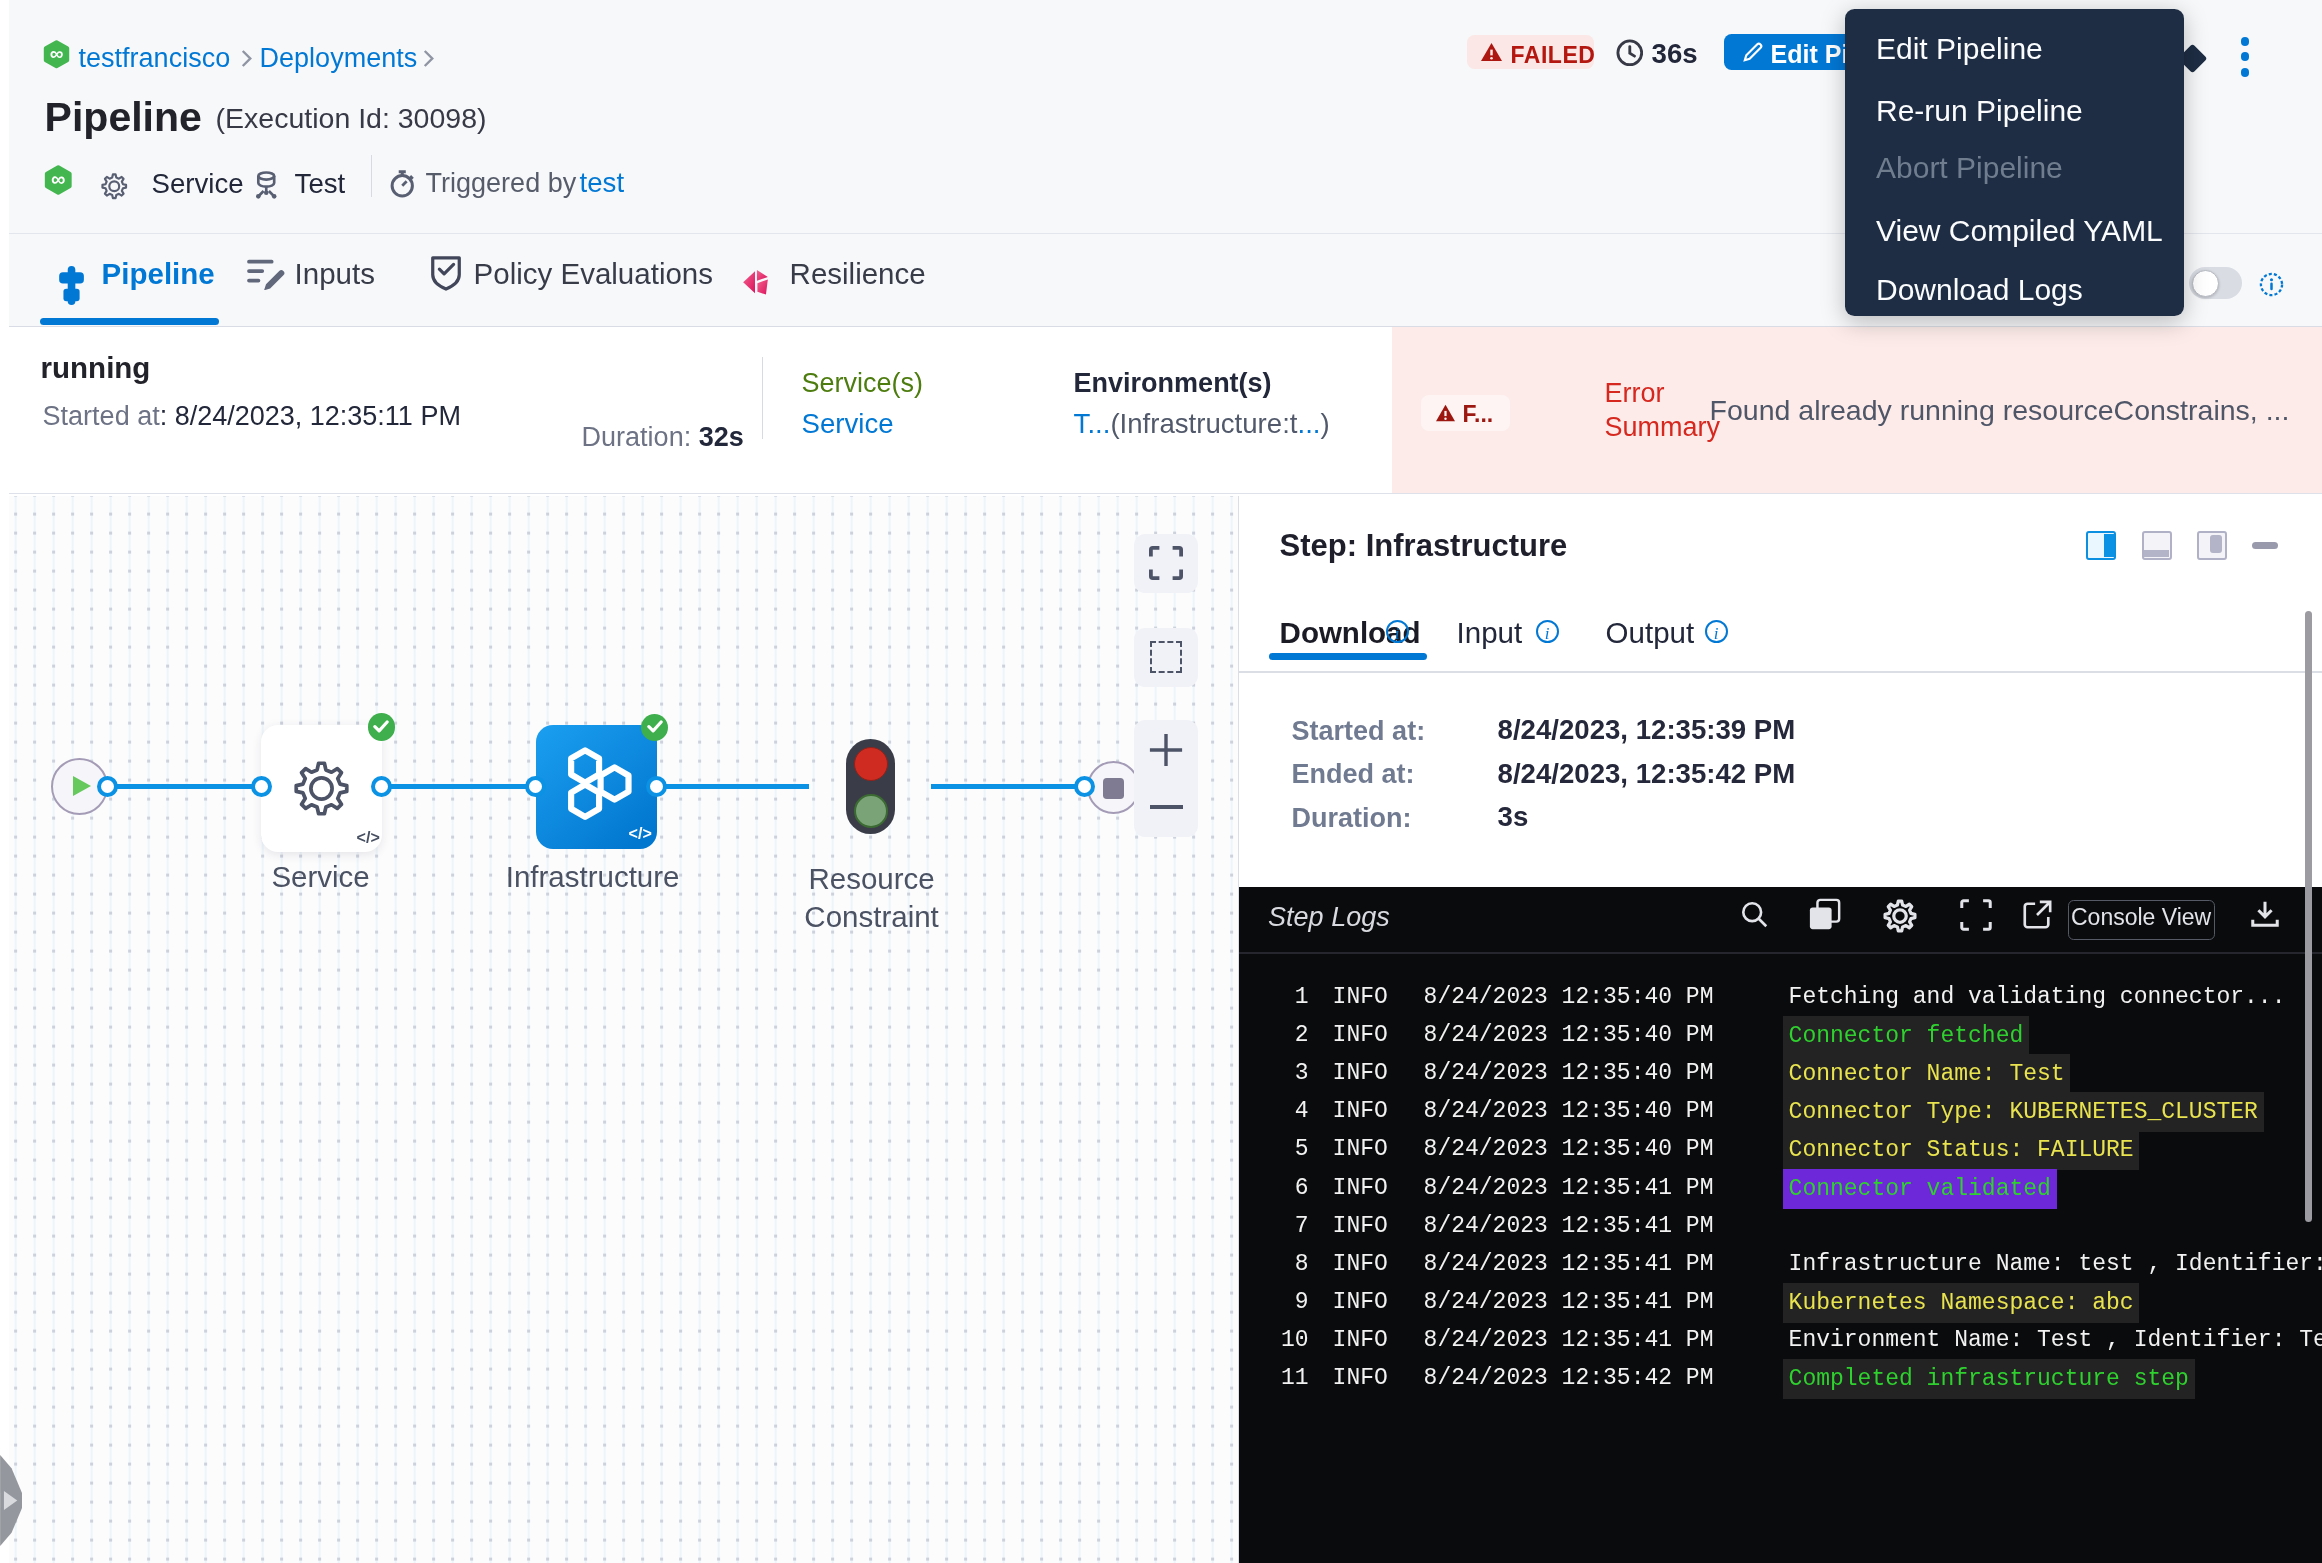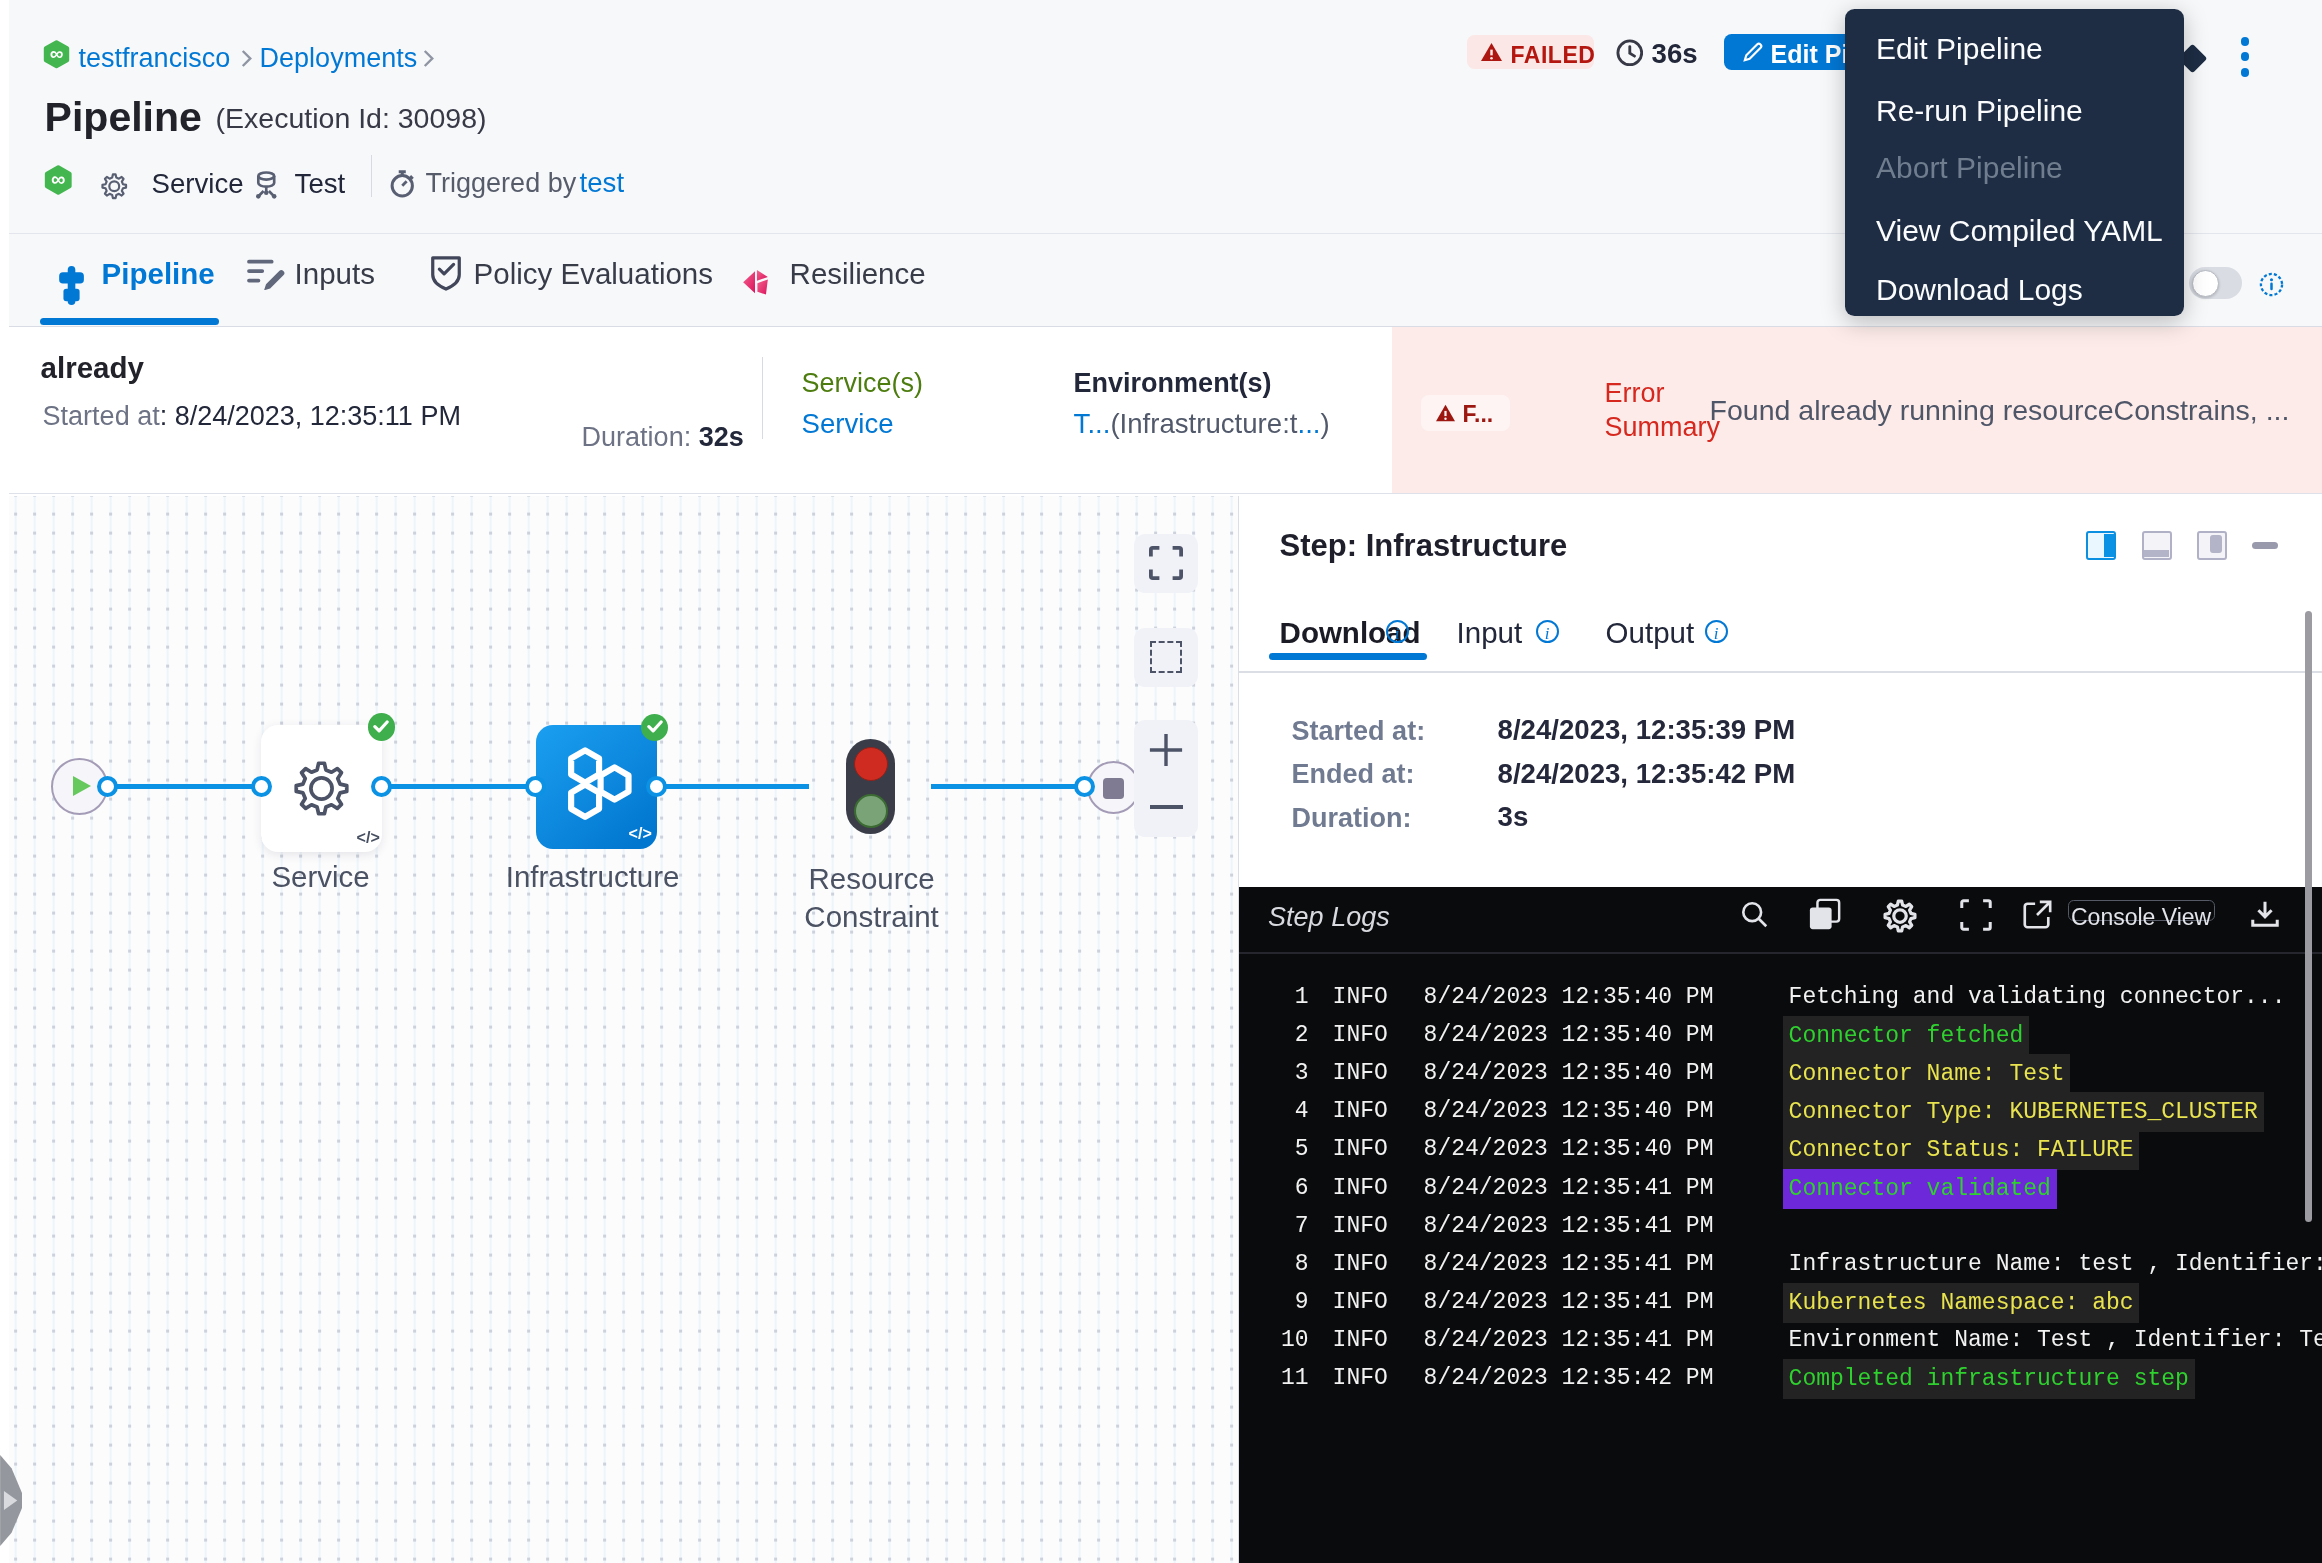--- a/index.html
+++ b/index.html
@@ -147,21 +147,21 @@
     <div class="abs" style="left:2180px;top:33px;width:53px;height:32px;background:#d9dce3;border-radius:16px;"></div>
     <div class="abs" style="left:2183px;top:36px;width:27px;height:27px;background:#ffffff;border:1.4px solid #b6bac2;border-radius:50%;box-shadow:0 1px 2.9px rgba(0,0,0,.2);"></div>
     <svg class="abs" style="left:2250px;top:38px" width="25" height="25" viewBox="0 0 26 26">
         <circle cx="13" cy="13" r="11" fill="none" stroke="#0278d5" stroke-width="2.4" stroke-dasharray="3.2,2.2"></circle>
         <circle cx="13" cy="8" r="1.6" fill="#0278d5"></circle>
         <rect x="11.7" y="11" width="2.6" height="8" rx="1.3" fill="#0278d5"></rect>
       </svg>
 
   </div>
   <div id="stagebar">
-    <div class="abs" style="left:32px;top:24px;font-size:29.5px;font-weight:700;color:#22222a;">already</div>
+    <div class="abs" style="left:32px;top:24px;font-size:29.5px;font-weight:700;color:#22222a;">running</div>
     <div class="abs" style="left:34px;top:74px;font-size:27px;color:#6d7385;">Started at<span style="color:#22273a">: 8/24/2023, 12:35:11 PM</span></div>
     <div class="abs" style="left:573px;top:74px;font-size:27px;color:#6d7385;margin-top:21px;">Duration: <span style="color:#22273a;font-weight:700;">32s</span></div>
     <div class="abs" style="left:753px;top:30px;width:1.9px;height:82px;background:#d8dae2;"></div>
     <div class="abs" style="left:793px;top:41px;font-size:27px;font-weight:400;color:#4d7c0f;">Service(s)</div>
     <div class="abs" style="left:793px;top:81px;font-size:27.6px;color:#0278d5;">Service</div>
     <div class="abs" style="left:1065px;top:41px;font-size:27px;font-weight:600;color:#22273a;">Environment(s)</div>
     <div class="abs" style="left:1065px;top:81px;font-size:27.6px;color:#0278d5;">T...<span style="color:#51596b">(Infrastructure:t</span>...<span style="color:#51596b">)</span></div>
     <div class="abs" style="left:1383px;top:0;right:0;height:166px;background:#fcebe9;"></div>
     <div class="abs" style="left:1412px;top:68px;width:89px;height:36px;background:#fdf4f3;border-radius:7.6px;"></div>
     <svg class="abs" style="left:1426px;top:77px" width="21" height="19" viewBox="0 0 24 22">
@@ -277,21 +277,21 @@
         <svg class="abs" style="left:643px;top:10.5px" width="36" height="36" viewBox="-36 -36 72 72">
           <use href="#gearshape" stroke="#e3e4ea" stroke-width="6.5"></use>
         </svg>
         <svg class="abs" style="left:721px;top:12.4px" width="32" height="32" viewBox="0 0 36 36">
           <path d="M2,10 v-6 a2,2 0 0 1 2,-2 h6 M26,2 h6 a2,2 0 0 1 2,2 v6 M34,26 v6 a2,2 0 0 1 -2,2 h-6 M10,34 h-6 a2,2 0 0 1 -2,-2 v-6" fill="none" stroke="#e3e4ea" stroke-width="3.4"></path>
         </svg>
         <svg class="abs" style="left:782px;top:12.4px" width="32" height="32" viewBox="0 0 34 34">
           <path d="M15,5 h-8 a3,3 0 0 0 -3,3 v19 a3,3 0 0 0 3,3 h19 a3,3 0 0 0 3,-3 v-8" fill="none" stroke="#e3e4ea" stroke-width="2.8"></path>
           <path d="M20,3 h11 v11 M30,4 L17,17" fill="none" stroke="#e3e4ea" stroke-width="2.8"></path>
         </svg>
-        <div class="abs" style="left:829px;top:13.3px;width:147px;height:21px;border:1.9px solid #555a66;border-radius:5.7px;font-size:23px;color:#e3e4ea;text-align:center;line-height:32px;">Console View</div>
+        <div class="abs" style="left:829px;top:13.3px;width:147px;height:40px;border:1.9px solid #555a66;border-radius:5.7px;font-size:23px;color:#e3e4ea;text-align:center;line-height:32px;">Console View</div>
         <svg class="abs" style="left:1010px;top:12.4px" width="32" height="32" viewBox="0 0 34 34">
           <path d="M17,3 v16 M10,12 l7,7 l7,-7" fill="none" stroke="#e3e4ea" stroke-width="3.2"></path>
           <path d="M4,22 v6 h26 v-6" fill="none" stroke="#e3e4ea" stroke-width="3.2"></path>
         </svg>
         <div class="abs" style="left:0;top:65px;right:0;height:1.9px;background:#26272e;"></div>
         <div class="logrow abs" style="top:91px;"><span class="ln">1</span><span class="li">INFO</span><span class="lt">8/24/2023 12:35:40 PM</span><span class="lm" style="color:#f2f2f2;">Fetching and validating connector...</span></div>
         <div class="logrow abs" style="top:129px;"><span class="ln">2</span><span class="li">INFO</span><span class="lt">8/24/2023 12:35:40 PM</span><span class="lm" style="color:#2fd12f;background:#232323;padding:1px 5.7px;margin-left:-5.7px;">Connector fetched</span></div>
         <div class="logrow abs" style="top:167px;"><span class="ln">3</span><span class="li">INFO</span><span class="lt">8/24/2023 12:35:40 PM</span><span class="lm" style="color:#e8e34e;background:#232323;padding:1px 5.7px;margin-left:-5.7px;">Connector Name: Test</span></div>
         <div class="logrow abs" style="top:205px;"><span class="ln">4</span><span class="li">INFO</span><span class="lt">8/24/2023 12:35:40 PM</span><span class="lm" style="color:#e8e34e;background:#232323;padding:1px 5.7px;margin-left:-5.7px;">Connector Type: KUBERNETES_CLUSTER</span></div>
         <div class="logrow abs" style="top:243px;"><span class="ln">5</span><span class="li">INFO</span><span class="lt">8/24/2023 12:35:40 PM</span><span class="lm" style="color:#e8e34e;background:#232323;padding:1px 5.7px;margin-left:-5.7px;">Connector Status: FAILURE</span></div>

